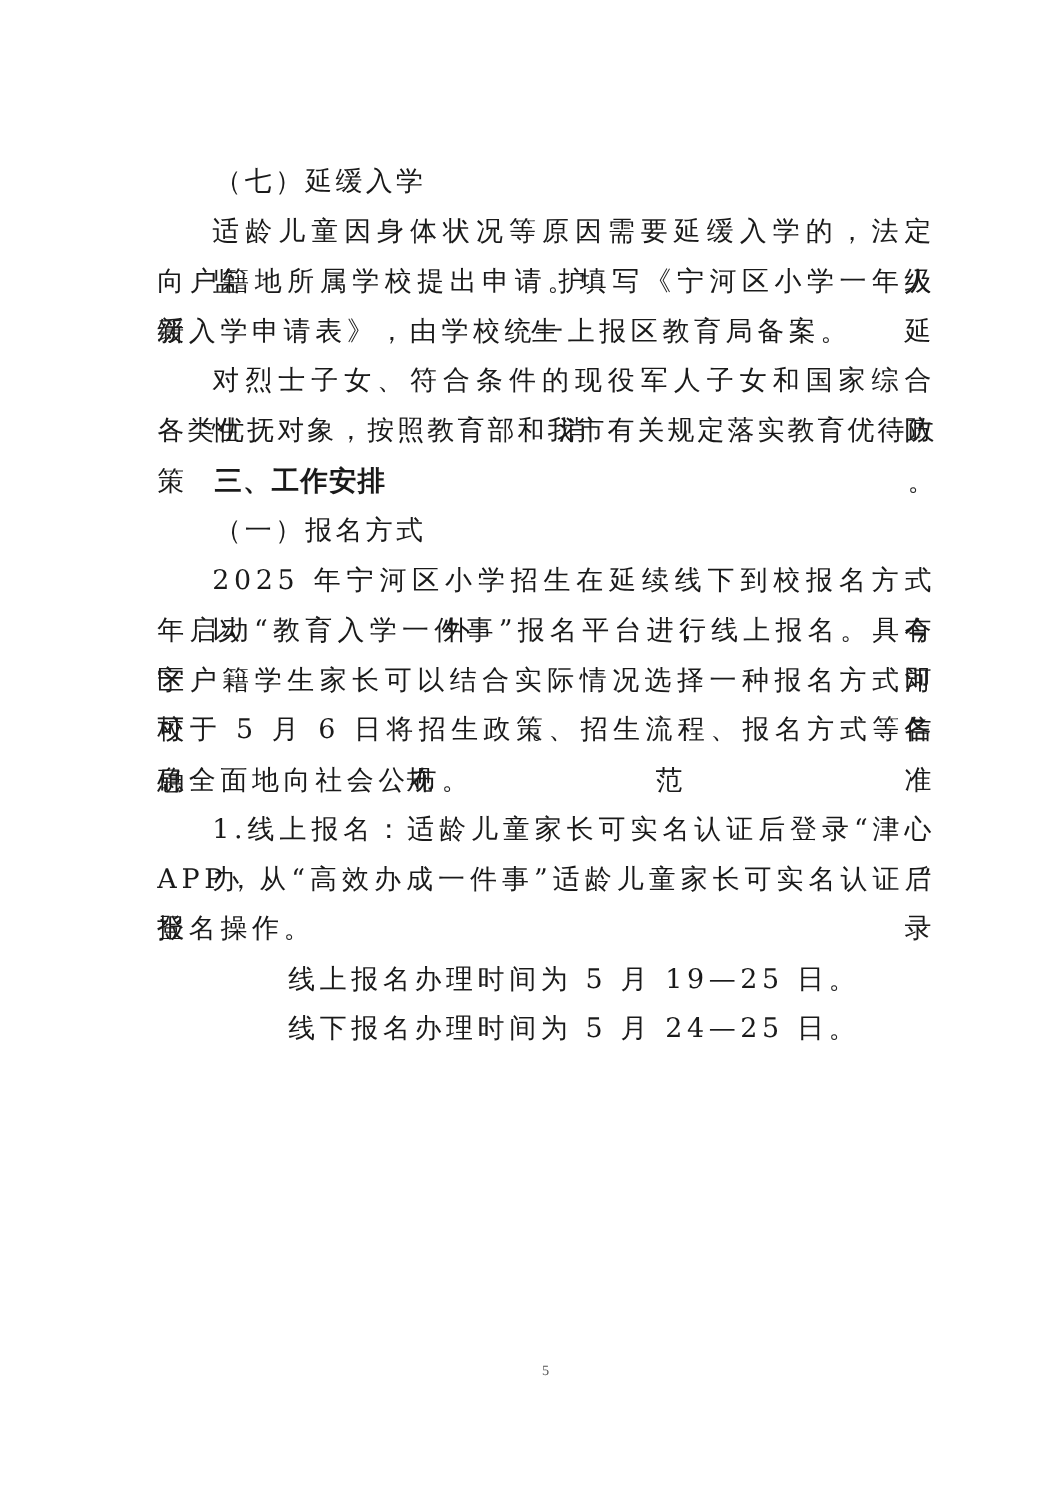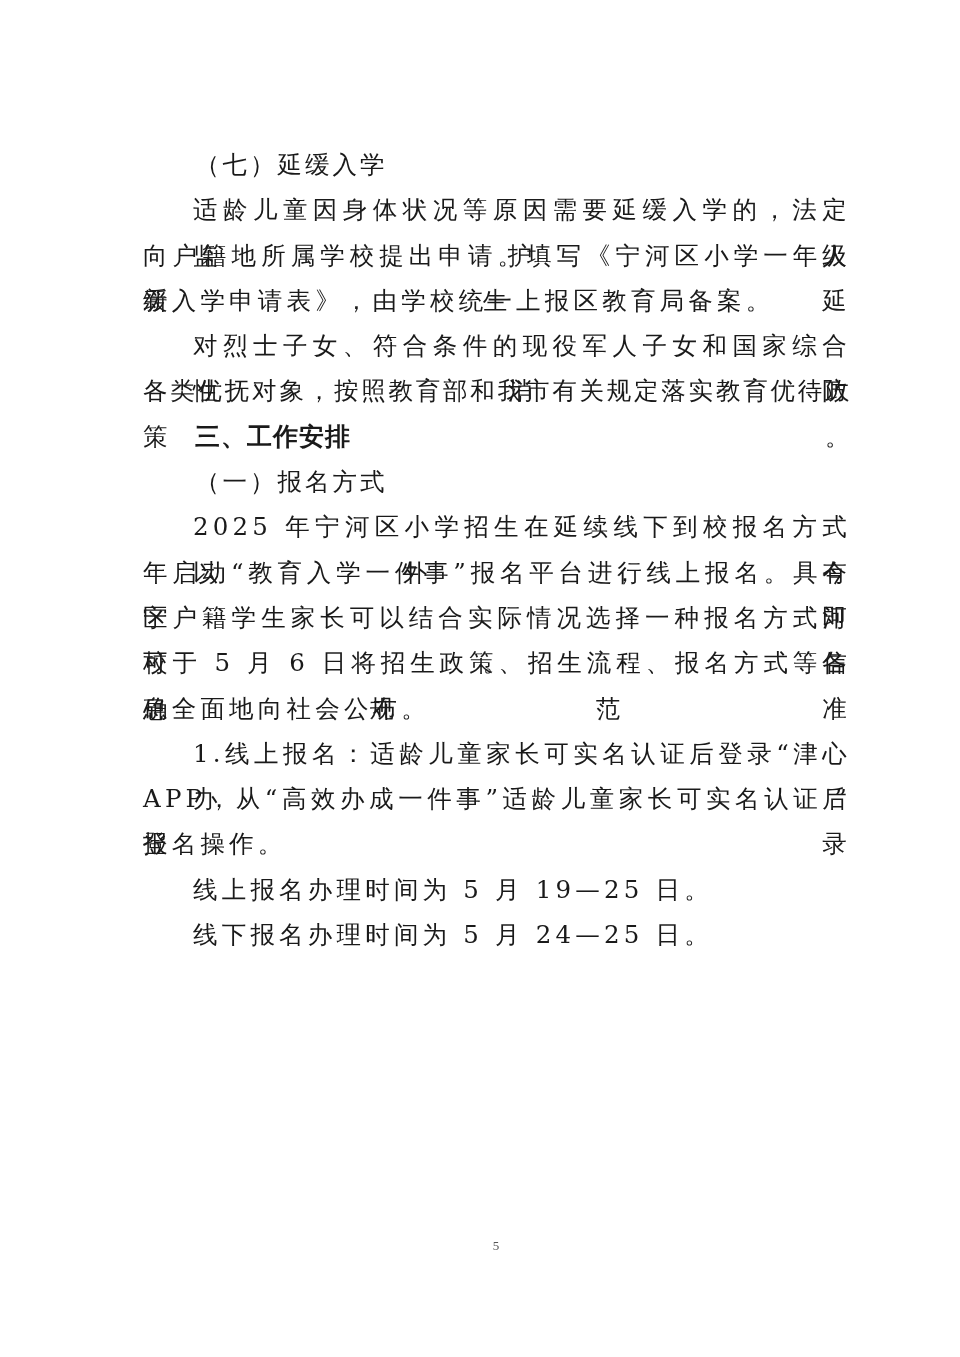--- a/index.html
+++ b/index.html
@@ -7,21 +7,21 @@
     .page {
       position: absolute; left: 16px; top: 0; width: 932px; height: 1357px; background: #fff;
     }
     .content {
       position: absolute; left: 127px; top: 142px; width: 708px;
       font-family: "DejaVu Serif", "Liberation Serif", serif;
       font-size: 24.5px; color: #1a1a1a;
       line-height: 45.3px; letter-spacing: 4.2px;
     }
     .line { white-space: nowrap; height: 45.3px; overflow: visible; }
-    .indent { padding-left: 50px; }
+    .indent { padding-left: 50px; text-align: center; }
     .h-sub { padding-left: 52px; letter-spacing: 3px; }
     .h-main {
       padding-left: 52px; font-family: "DejaVu Sans", "Liberation Sans", sans-serif;
       font-weight: bold; letter-spacing: 1px; font-size: 25px;
     }
     .justify { text-align: justify; text-align-last: justify; white-space: normal; }
     .page-num {
       position: absolute; left: 0; width: 960px; top: 1238px; text-align: center;
       font-family: "Liberation Serif", serif; font-size: 13px; color: #555;
     }

